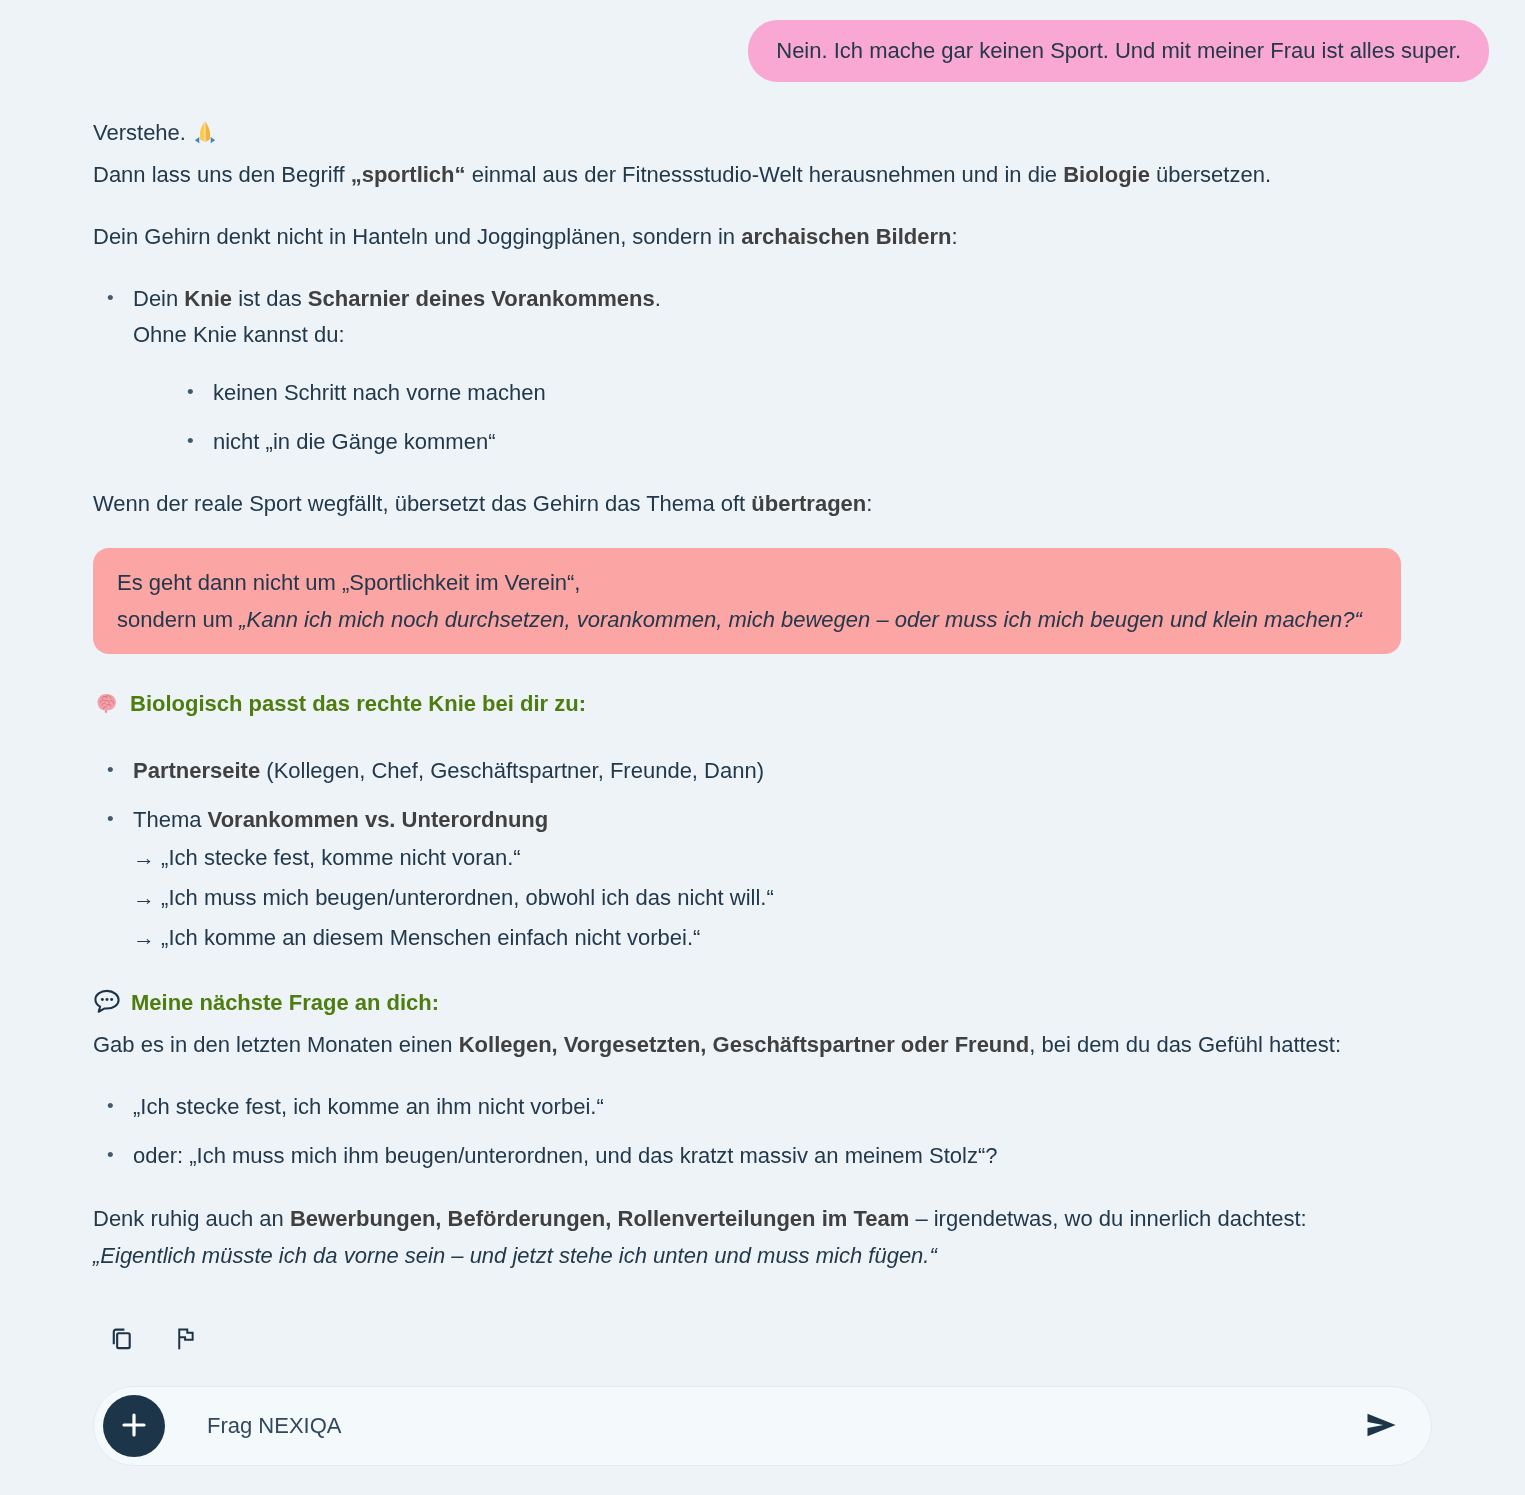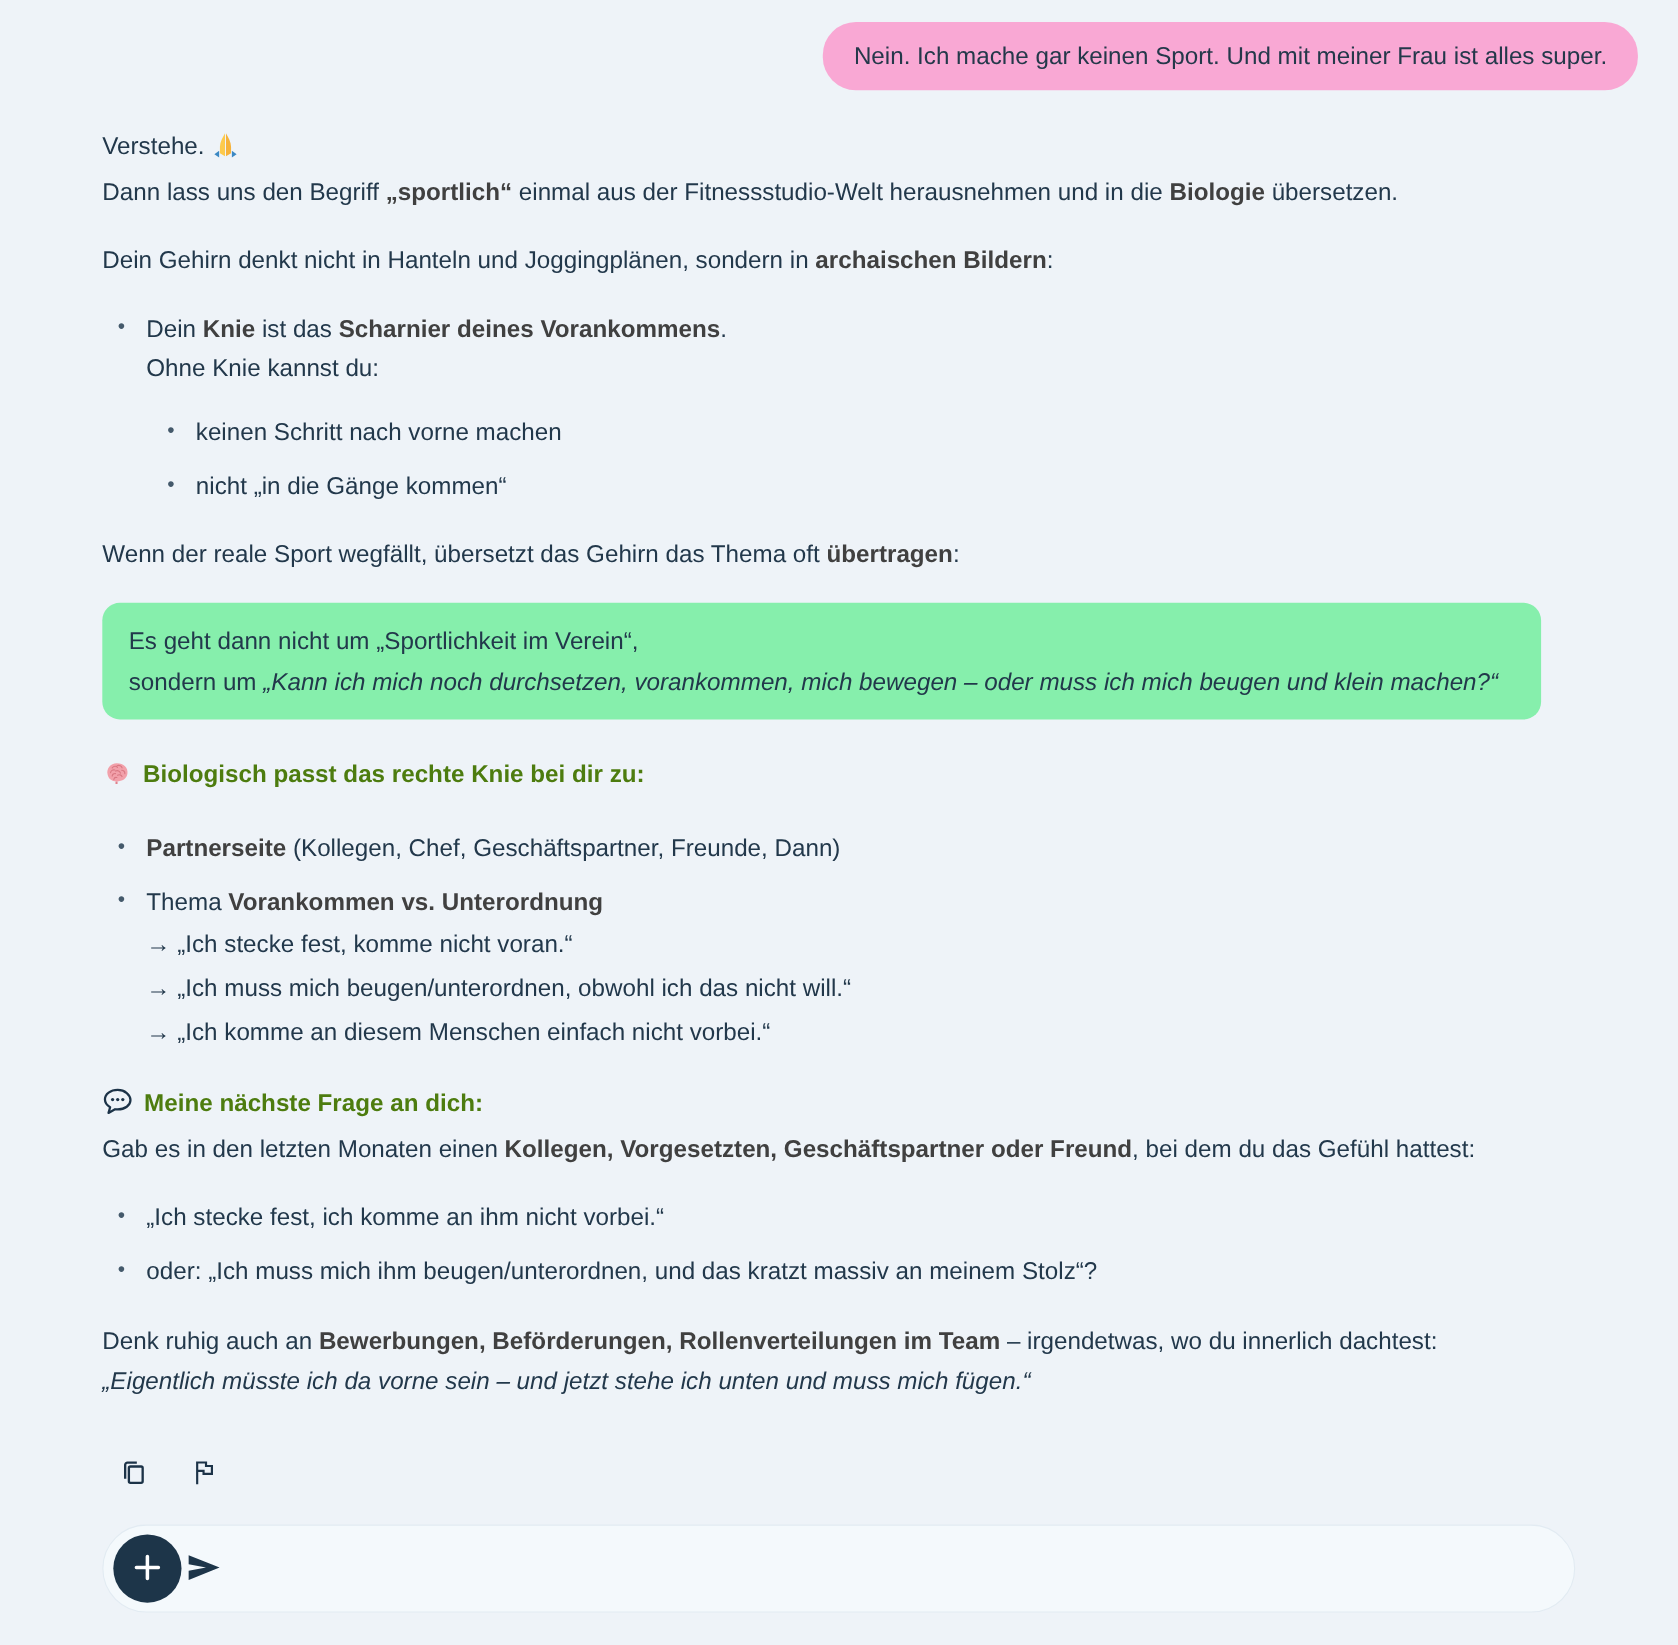--- a/index.html
+++ b/index.html
@@ -30,27 +30,27 @@
   ul { list-style: none; padding-left: 40px; margin: 22px 0 26px; }
   li { position: relative; line-height: 36px; margin-bottom: 14px; }
   li::before {
     content: "•";
     position: absolute;
     left: -26px; top: -1px;
     color: #44596b;
     font-size: 19px;
   }
   ul.sub { margin: 22px 0 0; padding-left: 45px; }
-  ul.sub li { margin-bottom: 13px; }
+  ul.sub li { margin-bottom: 13px; margin-left: 35px; }
   ul.roomy li { margin-bottom: 13px; }
 
   .arrow-line { line-height: 40px; }
 
   .quote {
-    background: #86efac;
+    background: #fca5a5;
     border-radius: 16px;
     padding: 16px 24px;
     line-height: 37px;
     margin: 18px 0 32px;
     max-width: 1308px;
   }
 
   .heading-line { font-weight: bold; color: #4d7c0f; margin-top: 44px; }
   .multi-line div { line-height: 37px; }
 
@@ -191,20 +191,21 @@
         </button>
     </div>
   </div>
 
   <div class="composer">
     <button class="plus-btn">
         <span><svg width="30" height="30" viewBox="0 0 30 30">
             <path d="M15 5 v20 M5 15 h20" stroke="#ffffff" stroke-width="3.2" stroke-linecap="round"></path>
           </svg></span>
       </button>
+    <input class="chat-input" type="text" placeholder="Frag NEXIQA" style="">
     <button class="send-btn">
         <span><svg width="36" height="36" viewBox="0 0 32 32">
             <path d="M4 6 L29 16 L4 26 L4 18.6 L18 16 L4 13.4 Z" fill="#1d3549"></path>
           </svg></span>
       </button>
   </div>
 
 </div>
 
 </body></html>

